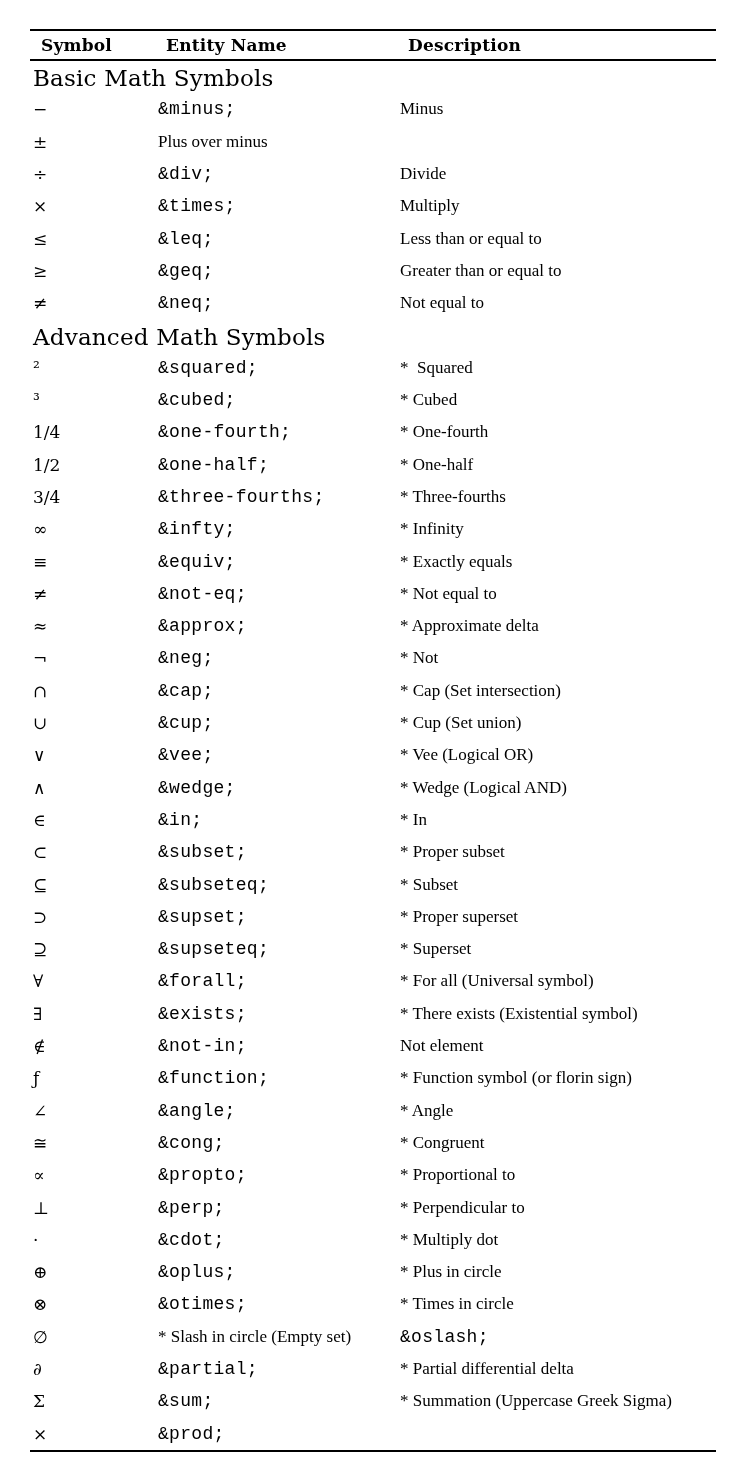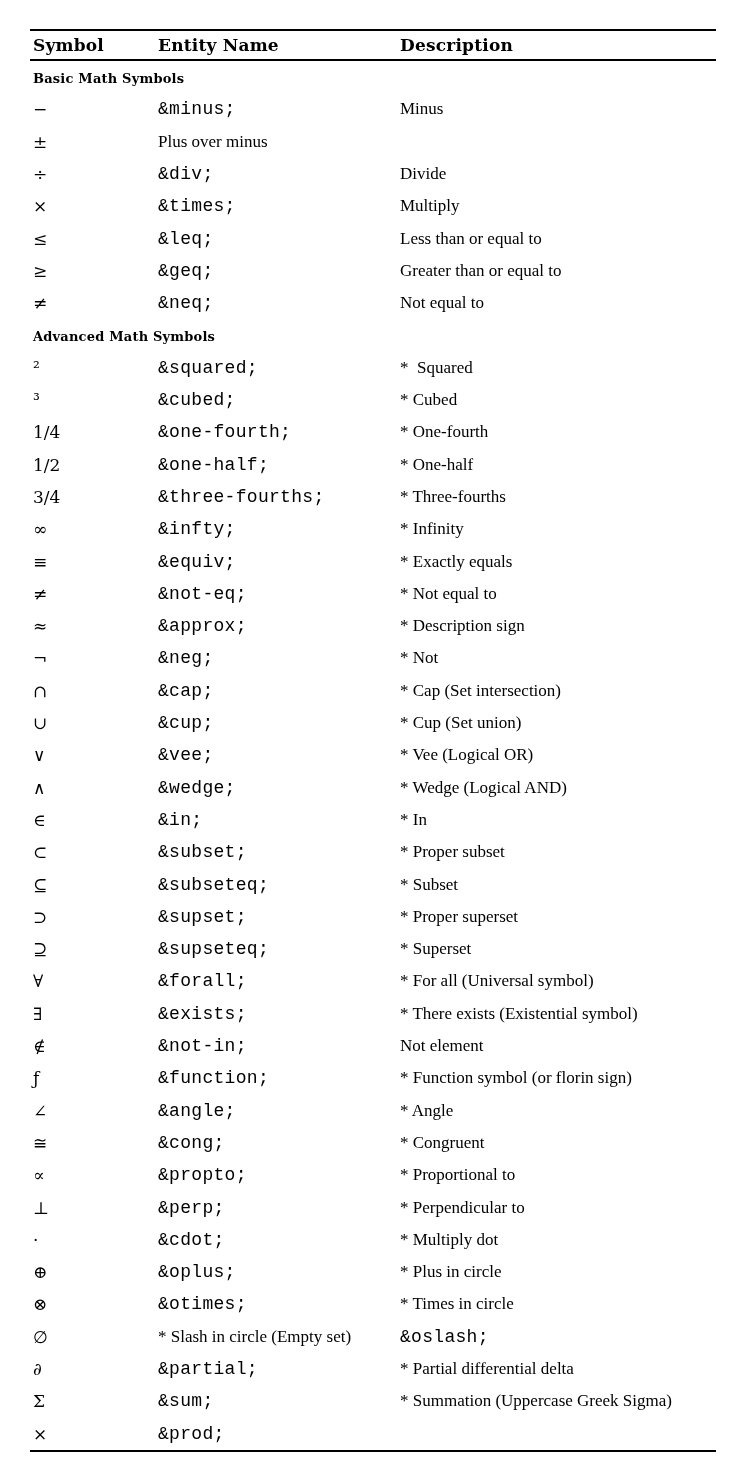--- a/index.html
+++ b/index.html
@@ -20,33 +20,34 @@
   }
   .rule {
     height: 2px;
     background: #000000;
   }
   .header-row {
     height: 28px;
     display: grid;
     grid-template-columns: 125px 242px 1fr;
     align-items: center;
+    margin-left: 8px;
   }
   .header-row .cell {
     font-weight: bold;
     font-size: 17px;
     padding-left: 3px;
     letter-spacing: 0.2px;
   }
   .section-row {
     height: 32.3px;
     display: flex;
     align-items: center;
-    font-weight: bold;
-    font-size: 13px;
+    font-weight: normal;
+    font-size: 23px;
     padding-left: 3px;
     padding-top: 2px;
     letter-spacing: 0.2px;
   }
   .row {
     height: 32.3px;
     display: grid;
     grid-template-columns: 125px 242px 1fr;
     align-items: center;
   }
@@ -150,21 +151,21 @@
         <div class="cell desc">* Exactly equals</div>
       </div>
       <div class="row">
         <div class="cell sym">≠</div>
         <div class="cell ent">&amp;not-eq;</div>
         <div class="cell desc">* Not equal to</div>
       </div>
       <div class="row">
         <div class="cell sym">≈</div>
         <div class="cell ent">&amp;approx;</div>
-        <div class="cell desc">* Description sign</div>
+        <div class="cell desc">* Approximate delta</div>
       </div>
       <div class="row">
         <div class="cell sym">¬</div>
         <div class="cell ent">&amp;neg;</div>
         <div class="cell desc">* Not</div>
       </div>
       <div class="row">
         <div class="cell sym">∩</div>
         <div class="cell ent">&amp;cap;</div>
         <div class="cell desc">* Cap (Set intersection)</div>

